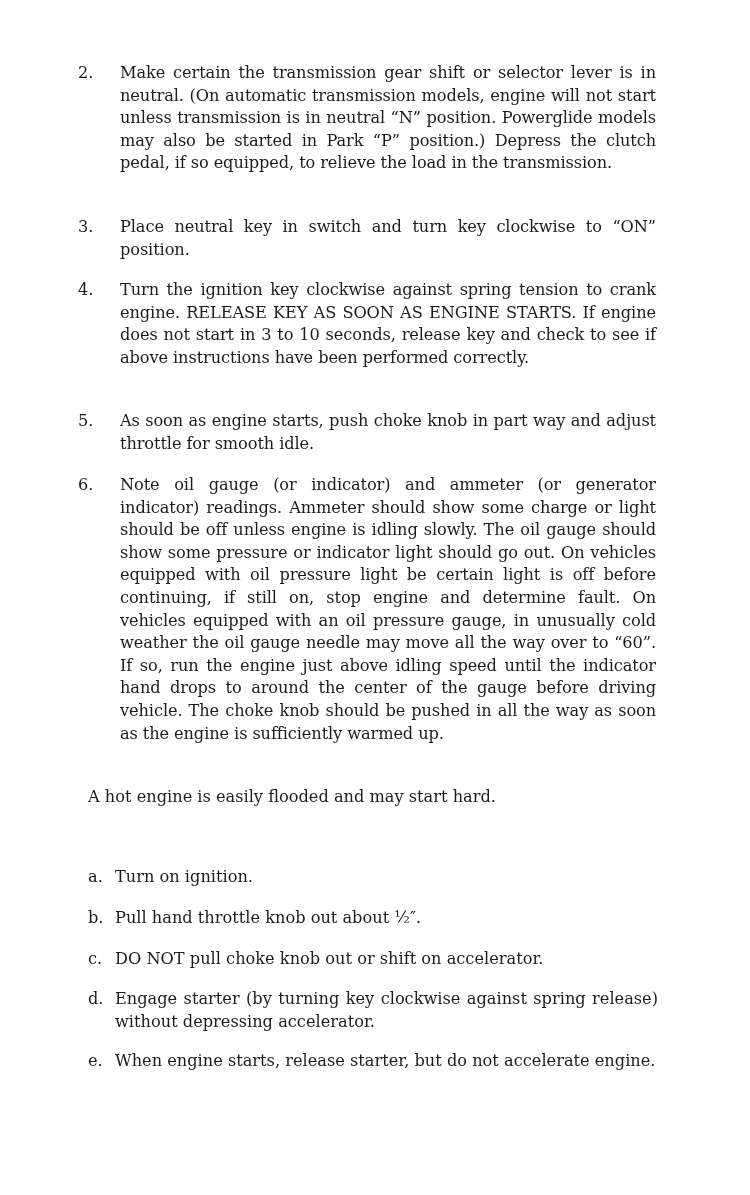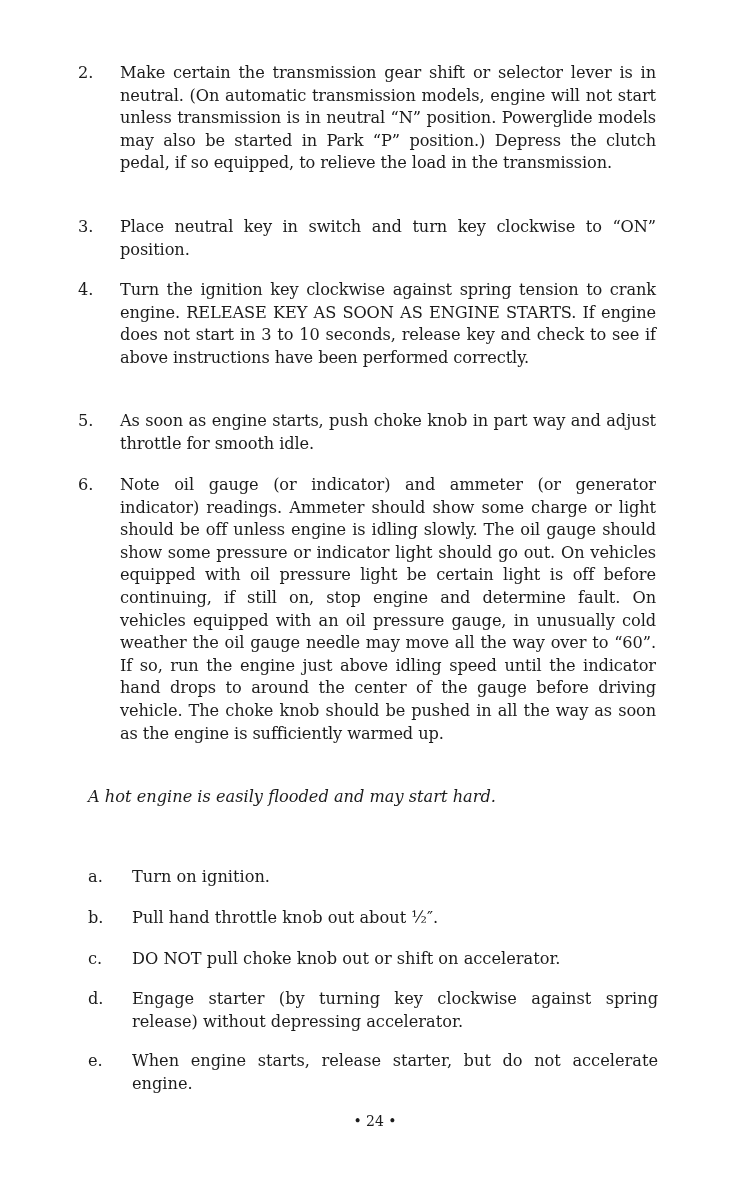--- a/index.html
+++ b/index.html
@@ -17,21 +17,21 @@
     .num-item .body { margin-left: 42px; text-align: justify; }
     .para {
       position: absolute; left: 88px; width: 570px;
       font-size: 16.2px; line-height: 22.6px;
     }
     .let-item {
       position: absolute; left: 88px; width: 570px;
       font-size: 16.2px; line-height: 22.6px;
     }
     .let-item .num { position: absolute; left: 0; top: 0; width: 22px; }
-    .let-item .body { margin-left: 44px; text-align: justify; }
+    .let-item .body { margin-left: 27px; text-align: justify; }
     .footer {
       position: absolute; left: 0; width: 750px; top: 1113px;
       text-align: center; font-size: 14px;
     }
   </style>
 </head>
 <body>
 
 <div class="page">
 
@@ -53,21 +53,21 @@
   <div class="num-item" style="top:410px;">
     <span class="num">5.</span>
     <div class="body">As soon as engine starts, push choke knob in part way and adjust throttle for smooth idle.</div>
   </div>
 
   <div class="num-item" style="top:474px;">
     <span class="num">6.</span>
     <div class="body">Note oil gauge (or indicator) and ammeter (or generator indicator) readings. Ammeter should show some charge or light should be off unless engine is idling slowly. The oil gauge should show some pressure or indicator light should go out. On vehicles equipped with oil pressure light be certain light is off before continuing, if still on, stop engine and determine fault. On vehicles equipped with an oil pressure gauge, in unusually cold weather the oil gauge needle may move all the way over to “60”. If so, run the engine just above idling speed until the indicator hand drops to around the center of the gauge before driving vehicle. The choke knob should be pushed in all the way as soon as the engine is sufficiently warmed up.</div>
   </div>
 
-  <div class="para" style="top:786px;font-style:italic;">A hot engine is easily flooded and may start hard.</div>
+  <div class="para" style="top:786px;">A hot engine is easily flooded and may start hard.</div>
 
 
   <div class="let-item" style="top:866px;">
     <span class="num">a.</span>
     <div class="body">Turn on ignition.</div>
   </div>
 
   <div class="let-item" style="top:907px;">
     <span class="num">b.</span>
     <div class="body">Pull hand throttle knob out about ½″.</div>
@@ -81,15 +81,14 @@
   <div class="let-item" style="top:988px;">
     <span class="num">d.</span>
     <div class="body">Engage starter (by turning key clockwise against spring release) without depressing accelerator.</div>
   </div>
 
   <div class="let-item" style="top:1050px;">
     <span class="num">e.</span>
     <div class="body">When engine starts, release starter, but do not accelerate engine.</div>
   </div>
 
-  <div class="footer">• 24 •</div>
 
 </div>
 
 </body></html>

